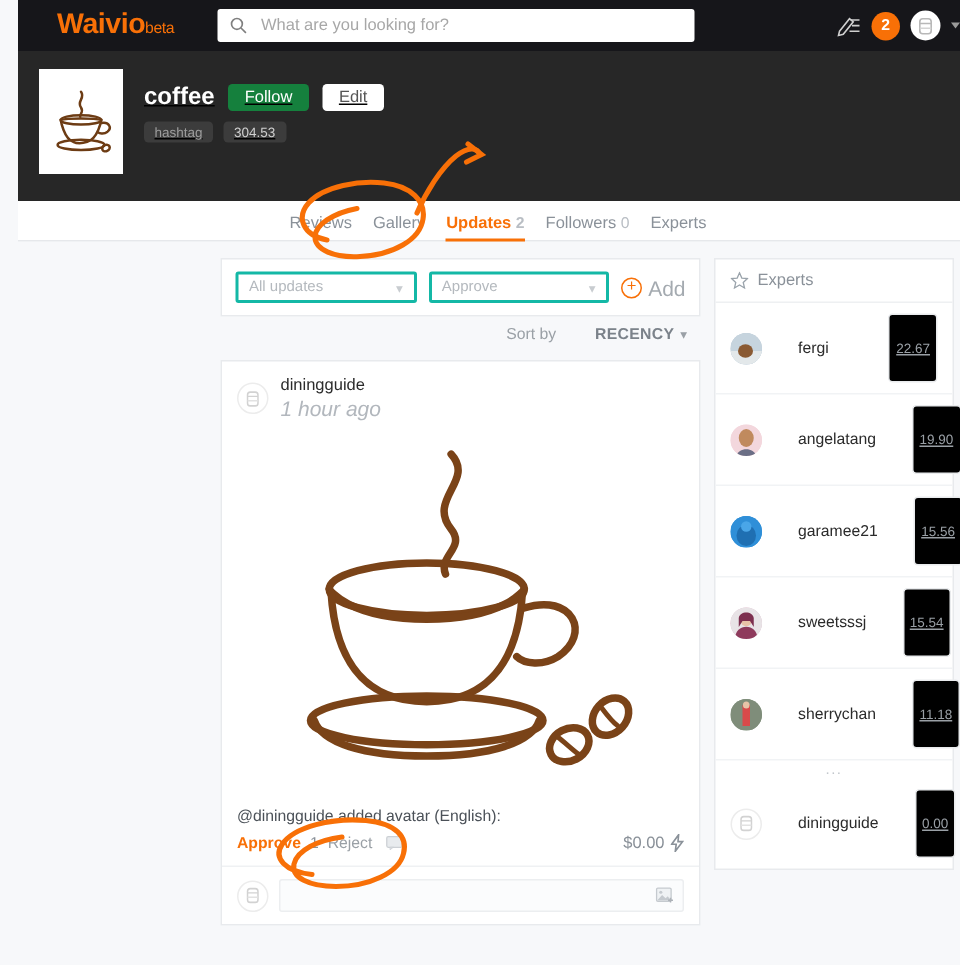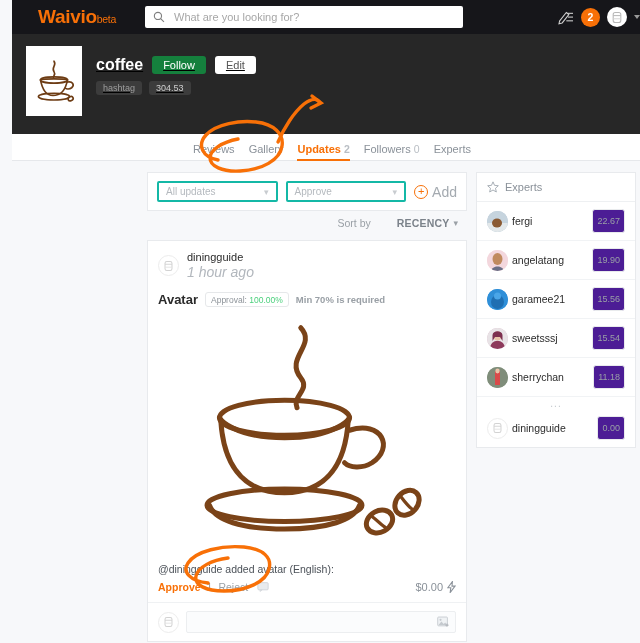--- a/index.html
+++ b/index.html
@@ -146,29 +146,29 @@
   .img-upload-icon { width: 13px; height: 13px; margin-left: auto; opacity: .55; }
 
   
   .sidecol { position: absolute; left: 464px; top: 11px; width: 160px; }
   .side-head {
     display: flex; align-items: center; gap: 6px; padding: 8px 10px;
     border-bottom: 1px solid #eef0f2; font-size: 11px; color: #8a9199;
   }
   .star-icon { width: 12px; height: 12px; }
   .expert-row {
-    display: flex; align-items: center; gap: 4px; padding: 7px 10px;
+    display: flex; align-items: center; gap: 24px; padding: 7px 10px;
     border-bottom: 1px solid #f1f3f5; cursor: pointer;
   }
   .expert-row:last-child { border-bottom: 0; }
   .ex-avatar { width: 21px; height: 21px; border-radius: 50%; flex: 0 0 auto; overflow: hidden; }
   .ex-name { font-size: 10.5px; color: #2b2b2b; }
   .ex-score {
     margin-left: auto; font-size: 9px; color: #9aa0a6; border: 1px solid #e9ebed;
-    border-radius: 3px; padding: 6px 4px; background: #4c1d95;
+    border-radius: 3px; padding: 17px 4px; background: #000000; text-decoration: underline;
   }
   .ellipsis-row { text-align: center; color: #c2c7cc; font-size: 10px; padding: 1px 0 0 0; letter-spacing: 1px; }
 
   
   .annot { position: absolute; left: 0; top: 0; width: 640px; height: 643px; pointer-events: none; }
 </style>
 </head>
 <body>
 
 <div id="root">
@@ -287,28 +287,20 @@
               <line x1="2.2" y1="4.6" x2="9.8" y2="4.6" stroke="#d2d2d2" stroke-width="1"></line>
               <line x1="2.2" y1="7.8" x2="9.8" y2="7.8" stroke="#e2e2e2" stroke-width="1"></line>
             </svg>
           </div>
           <div>
             <div class="post-author">diningguide</div>
             <div class="post-time">1 hour ago</div>
           </div>
         </div>
 
-        <div class="approval-row">
-          <span class="apv-title">Avatar</span>
-          <span class="apv-chip">
-            <span>Approval:</span>
-            <b>100.00%</b>
-          </span>
-          <span class="apv-note">Min 70% is required</span>
-        </div>
 
         <div class="post-image">
           <svg width="250" height="240" viewBox="0 0 200 190">
             <g fill="none" stroke="#7a4318" stroke-width="4" stroke-linecap="round" stroke-linejoin="round">
               <path d="M95 10 C108 24 82 34 95 50 C103 60 88 64 92 74"></path>
               <ellipse cx="82" cy="82" rx="52" ry="14"></ellipse>
               <path d="M30 82 C30 82 40 98 82 98 C124 98 134 82 134 82"></path>
               <path d="M31 84 C33 116 46 142 82 142 C118 142 131 116 133 84"></path>
               <path d="M134 92 C160 84 170 106 152 118 C144 123 134 122 130 118"></path>
               <ellipse cx="82" cy="152" rx="62" ry="13"></ellipse>

